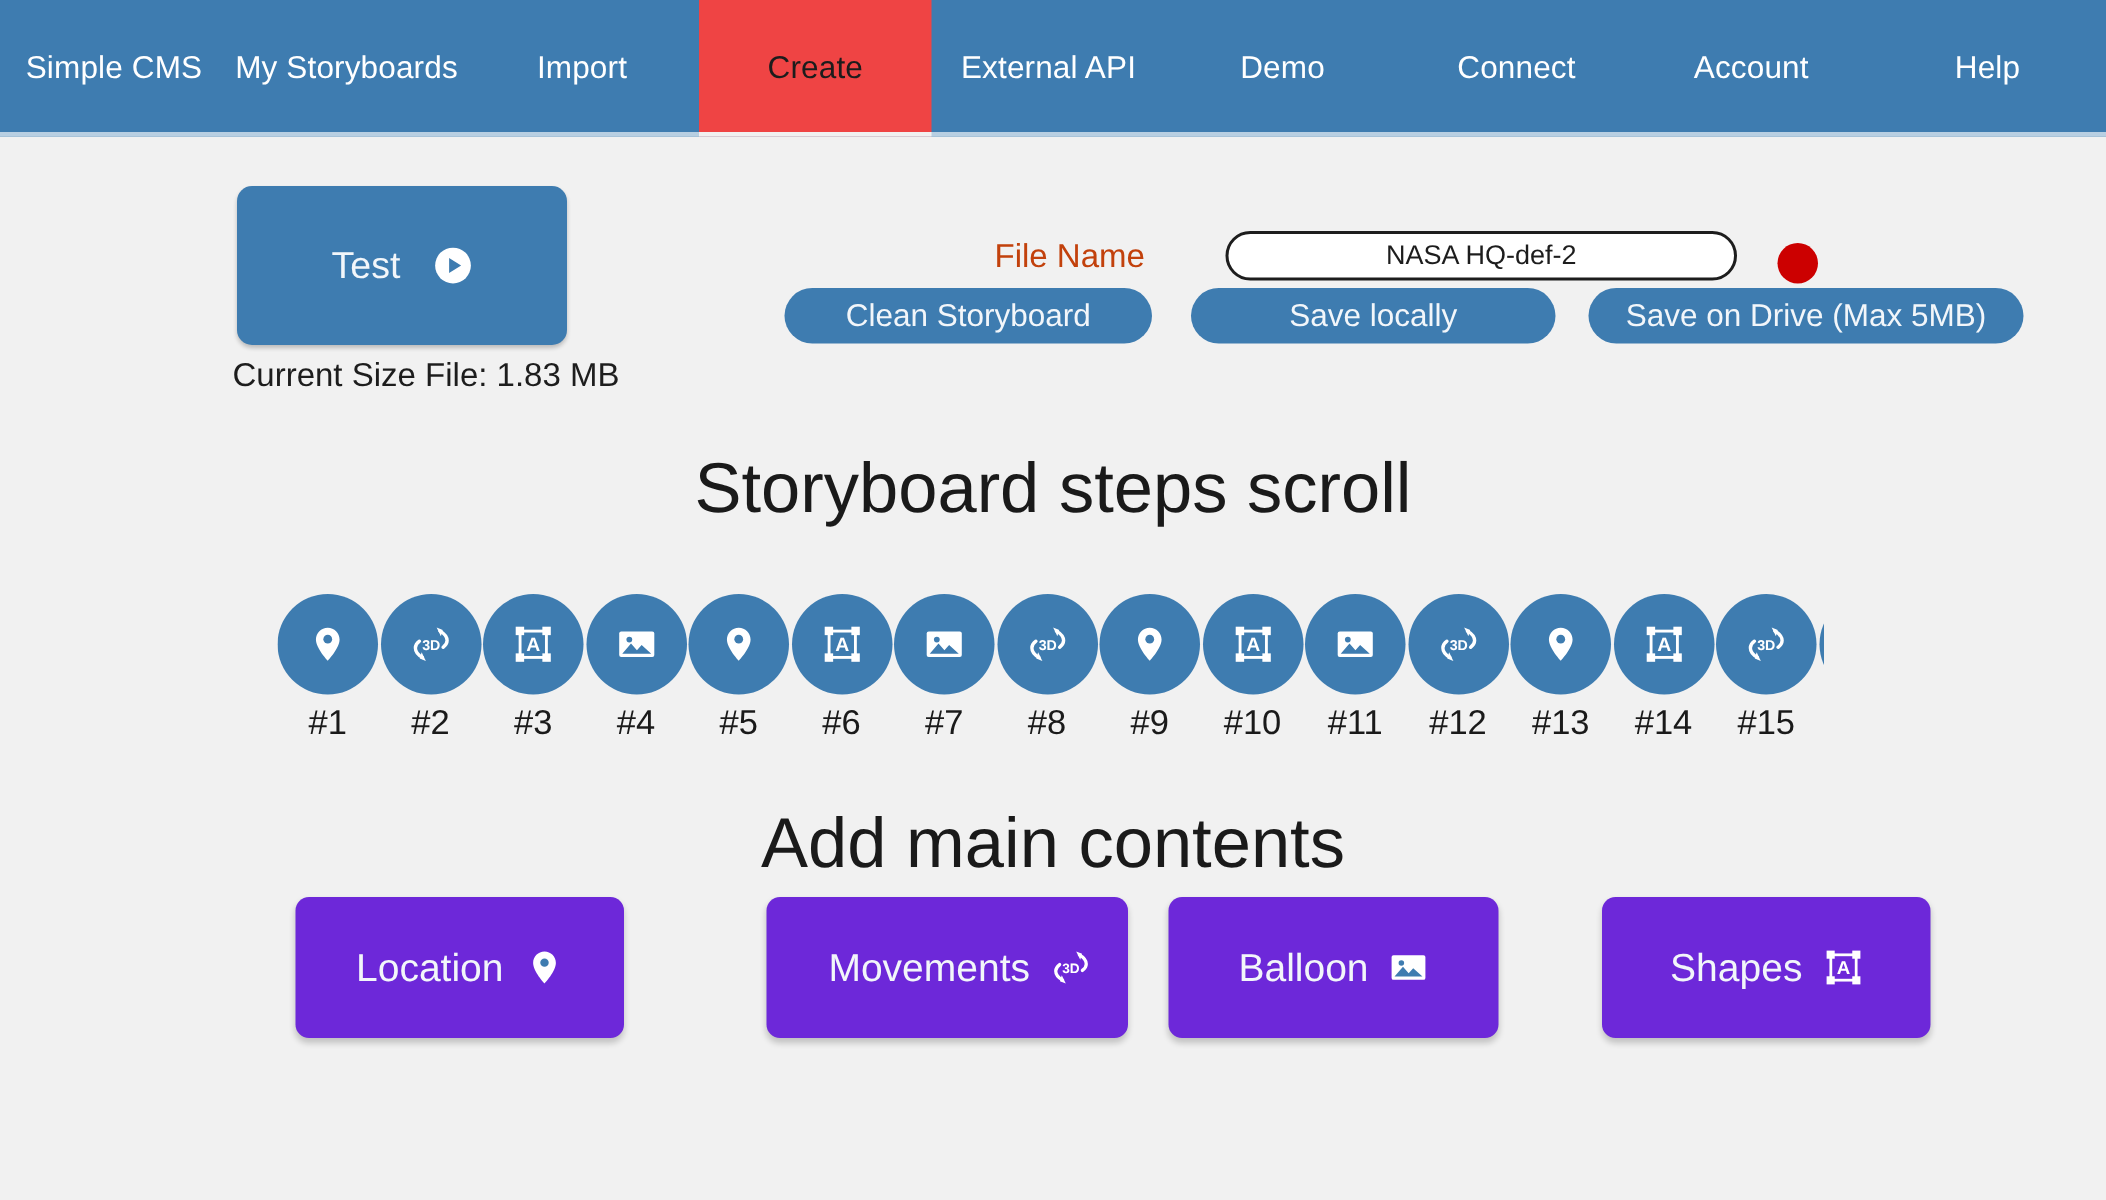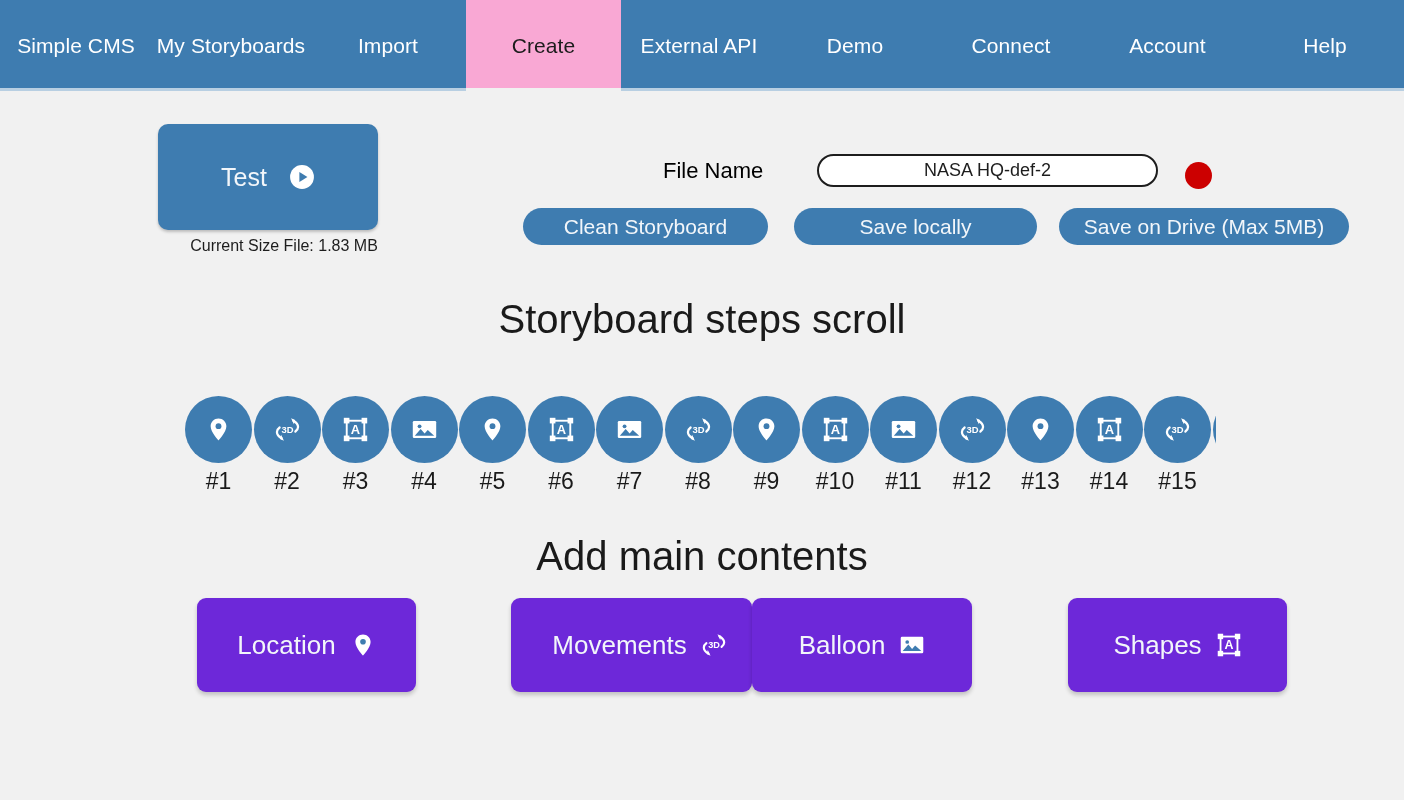--- a/index.html
+++ b/index.html
@@ -22,21 +22,21 @@
     height: 91px;
     display: flex; align-items: center; justify-content: center;
     color: #ffffff;
     font-size: 21px;
     letter-spacing: 0.1px;
     white-space: nowrap;
     cursor: pointer;
     user-select: none;
   }
   .nav-item.active {
-    background: #f9a8d4;
+    background: #ef4444;
     color: #1c1c1c;
   }
   .nav-underline {
     position: absolute; left: 0; top: 88px;
     width: 1404px; height: 3px;
     background: #b8cfe2;
   }
   .nav-underline-gap {
     position: absolute; top: 88px; height: 3px;
     background: #f1f1f1;
@@ -55,29 +55,29 @@
     gap: 22px;
     cursor: pointer;
     box-shadow: 0 2px 3px rgba(0,0,0,0.22);
   }
   .play-ic { display: block; width: 26px; height: 26px; }
 
   .size-label {
     position: absolute; left: 144px; top: 237px;
     width: 280px;
     text-align: center;
-    font-size: 16px;
+    font-size: 22px;
     color: #1d1d1d;
     white-space: nowrap;
   }
 
   
   .filename-label {
     position: absolute; left: 663px; top: 158px;
-    font-size: 22px; color: #000000;
+    font-size: 22px; color: #c2410c;
   }
   .filename-input {
     position: absolute; left: 817px; top: 154px;
     width: 341px; height: 33px;
     border: 2px solid #1d1d1d;
     border-radius: 17px;
     background: #ffffff;
     color: #1d1d1d;
     font-family: "Liberation Sans", sans-serif;
     font-size: 18px;
@@ -86,39 +86,39 @@
   }
   .rec-dot {
     position: absolute; left: 1185px; top: 162px;
     width: 27px; height: 27px; border-radius: 50%;
     background: #cc0000;
     cursor: pointer;
   }
 
   
   .pill {
-    position: absolute; top: 208px; height: 37px;
+    position: absolute; top: 192px; height: 37px;
     background: #3e7cb0;
     border: none; border-radius: 19px;
     color: #f2f6fa;
     font-family: "Liberation Sans", sans-serif;
     font-size: 21px;
     white-space: nowrap;
     cursor: pointer;
     padding: 0 14px;
   }
   #pill-clean { left: 523px; width: 245px; }
   #pill-local { left: 794px; width: 243px; }
   #pill-drive { left: 1059px; width: 290px; }
 
   
   .section-title {
     position: absolute; left: 0; width: 1404px;
     text-align: center;
-    font-size: 40px; font-weight: 400;
+    font-size: 47px; font-weight: 400;
     color: #1a1a1a;
   }
   #title-steps { top: 297px; }
   #title-contents { top: 534px; }
 
   
   .steps-wrap {
     position: absolute; left: 185px; top: 396px;
     width: 1031px; height: 100px;
     overflow: hidden;
@@ -153,21 +153,21 @@
     font-family: "Liberation Sans", sans-serif;
     font-size: 26px;
     display: flex; align-items: center; justify-content: center;
     gap: 14px;
     cursor: pointer;
     box-shadow: 0 3px 4px rgba(0,0,0,0.2);
   }
   .big-btn svg { width: 26px; height: 26px; display: block; }
   #btn-location  { left: 197px;  width: 219px; }
   #btn-movements { left: 511px;  width: 241px; padding-left: 16px; }
-  #btn-balloon   { left: 752px;  width: 220px; text-align: right; }
+  #btn-balloon   { left: 779px;  width: 220px; text-align: right; }
   #btn-shapes    { left: 1068px; width: 219px; }
 </style>
 </head>
 <body>
 
 <div id="app">
 
   <nav class="navbar">
     <div class="nav-item" style="width: 152px;">
         <span>Simple CMS</span>

